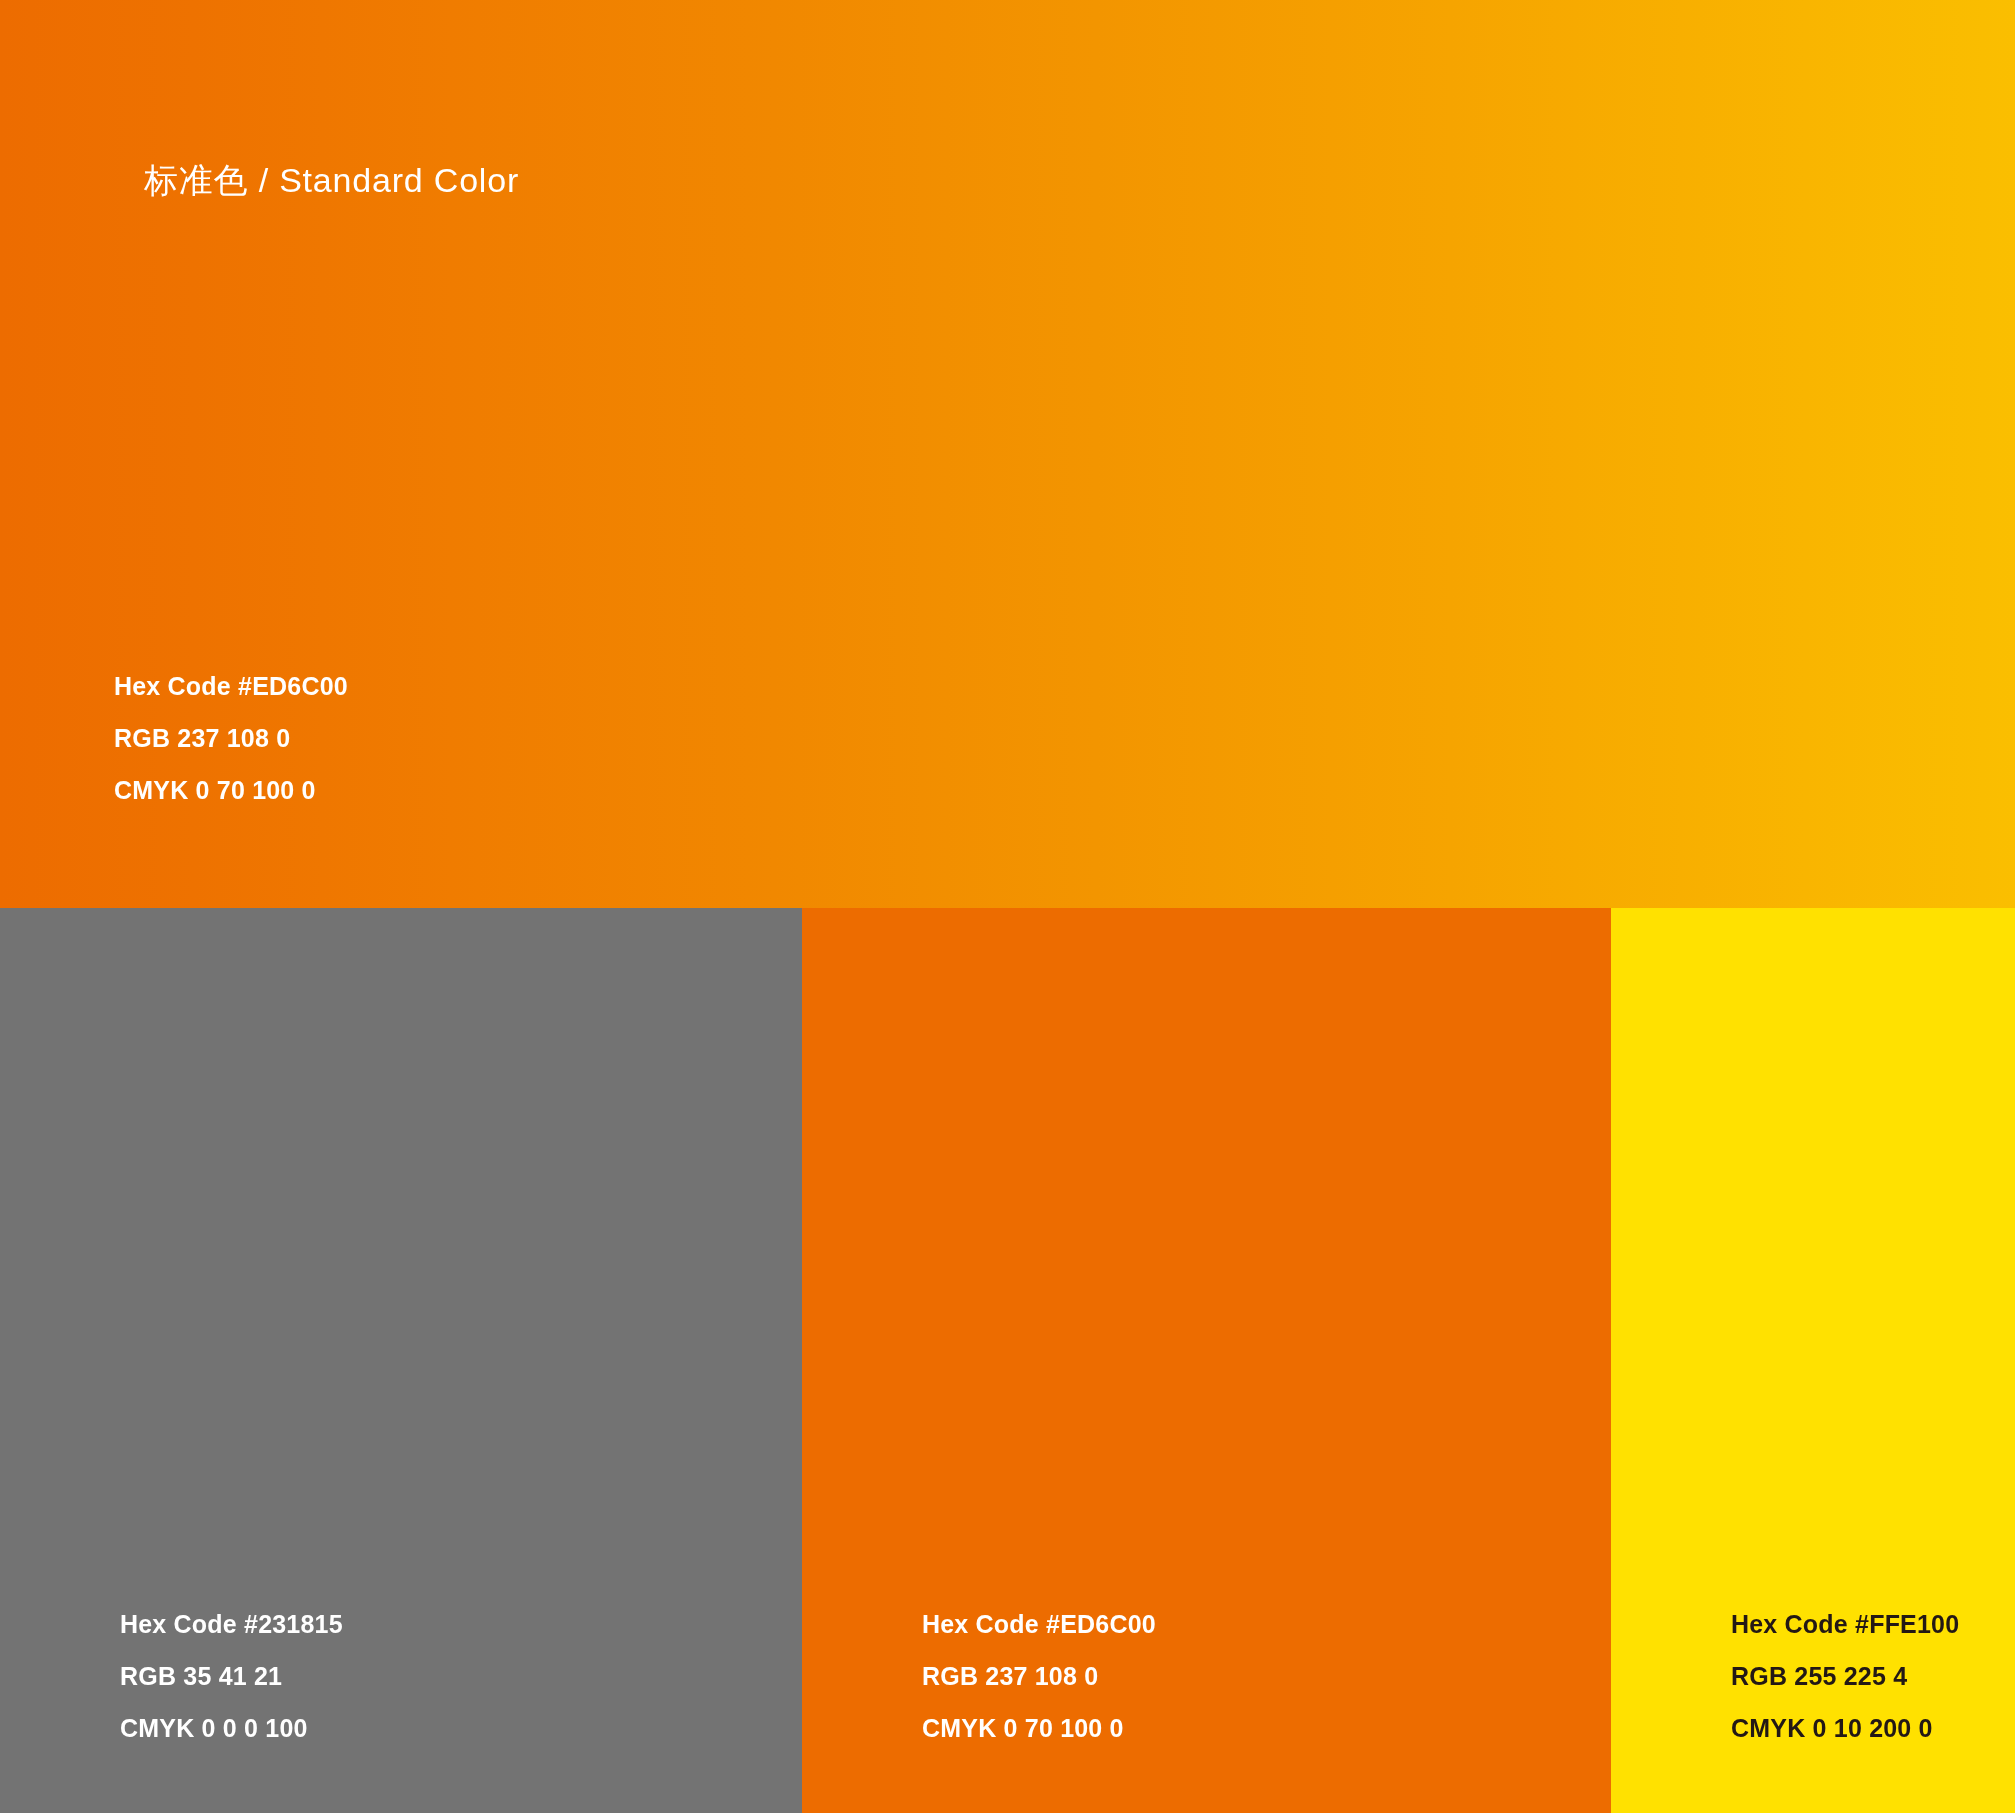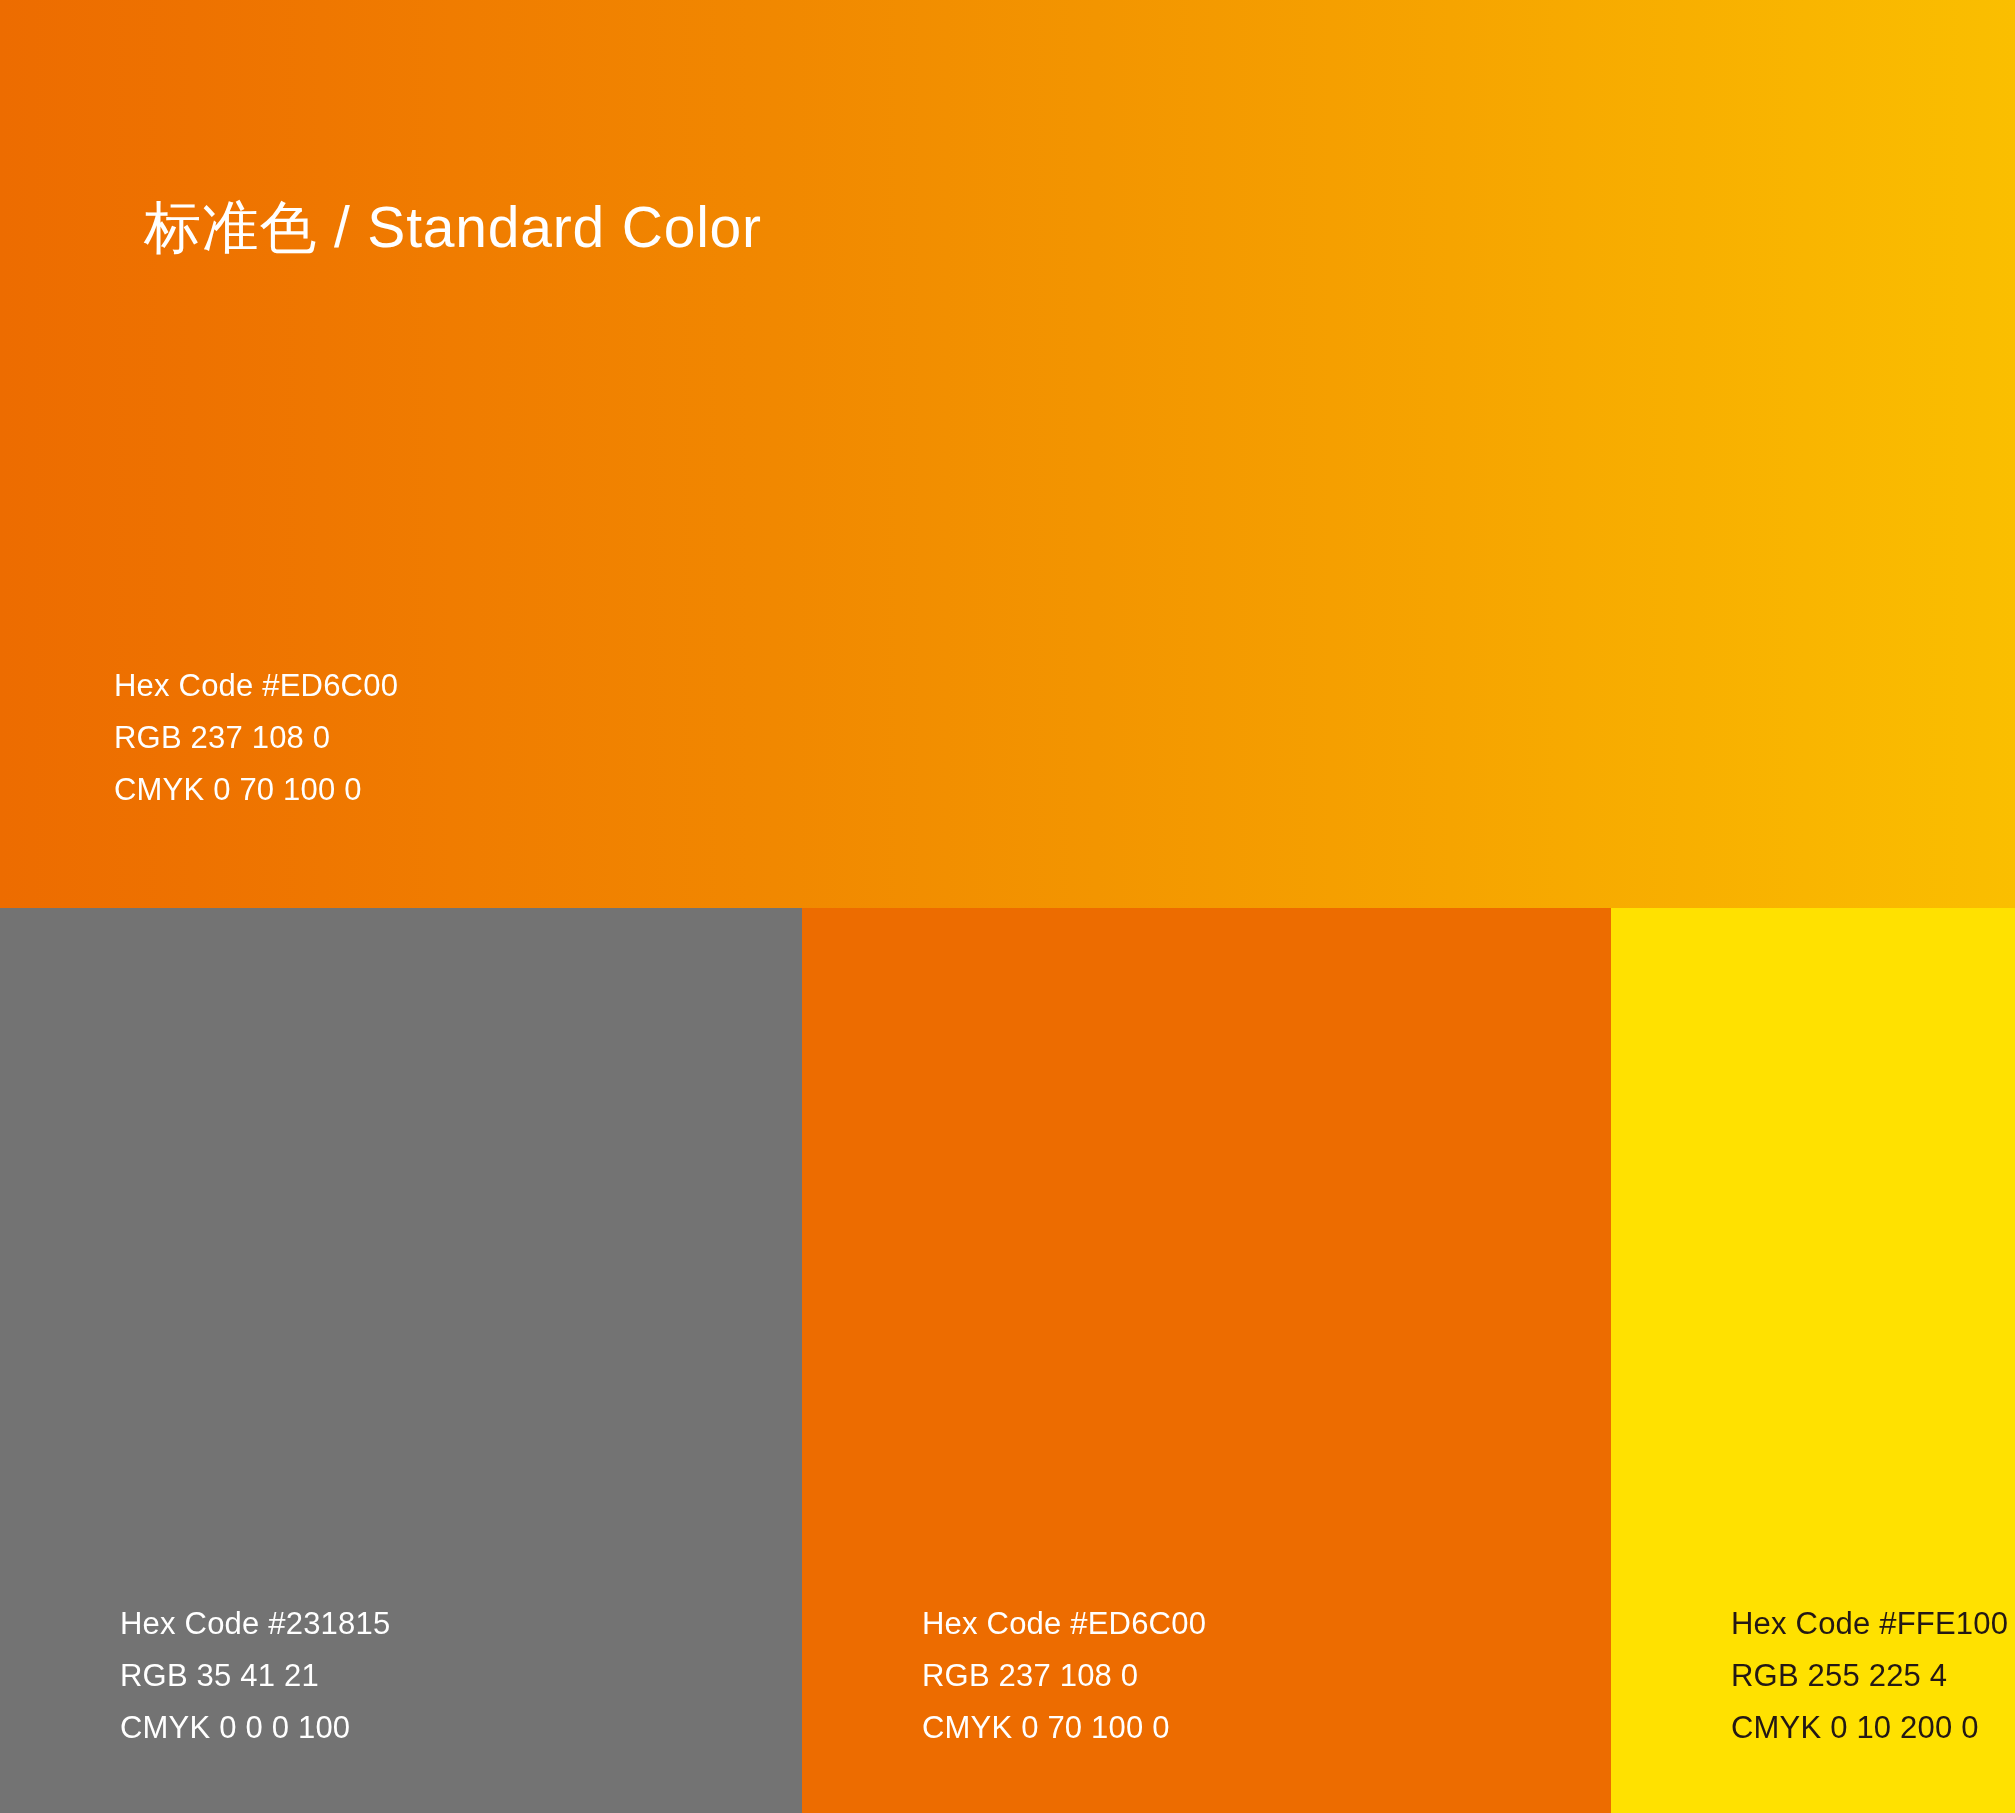--- a/index.html
+++ b/index.html
@@ -40,38 +40,37 @@
         #FBC500 67%,
         #FDD200 78%,
         #FEDB00 88%,
         #FFE100 100%);
   }
 
   .band-title {
     position: absolute;
     left: 144px;
     top: 161px;
-    font-size: 57px;
+    font-size: 34px;
     line-height: 1.15;
     font-weight: 400;
     color: #ffffff;
     letter-spacing: 0.8px;
     white-space: nowrap;
-    margin-top: 34px;
   }
 
   
   .spec-block {
     position: absolute;
     white-space: nowrap;
   }
   .spec-line {
-    font-size: 31px;
+    font-size: 25px;
     line-height: 52px;
-    font-weight: 400;
+    font-weight: 700;
     letter-spacing: 0.2px;
   }
 
   .spec-left {
     left: 114px;
     top: 660px;
     color: #ffffff;
   }
 
   

